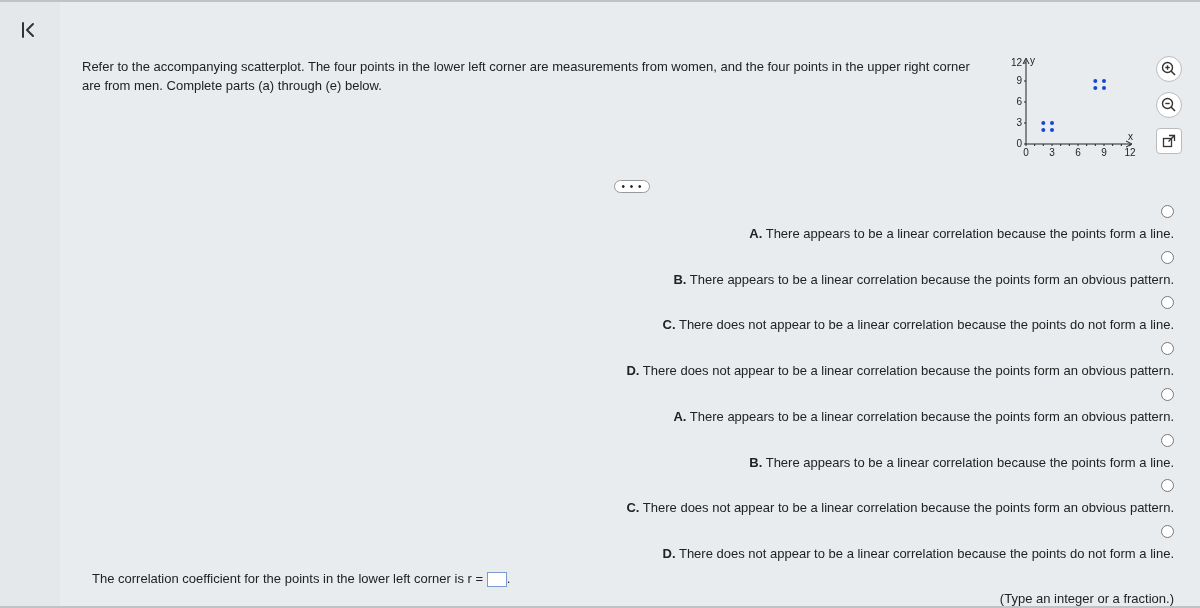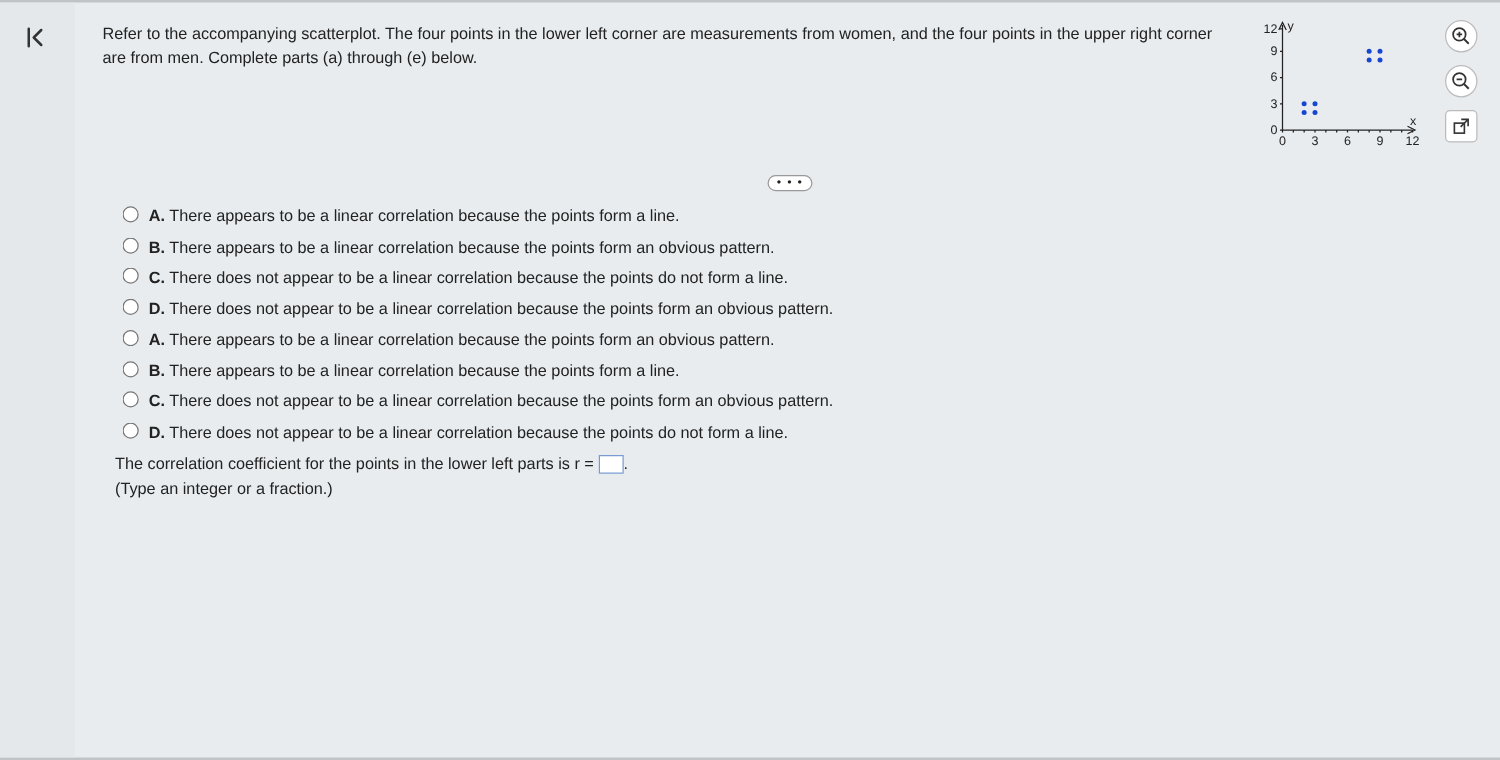--- a/index.html
+++ b/index.html
@@ -28,20 +28,21 @@
   }
   .collapse-btn {
     font-size: 18px;
     color: #444;
     cursor: pointer;
   }
   .main {
     flex: 1;
     padding: 10px 18px 0 22px;
     position: relative;
+    margin-top: 40px;
   }
   .intro-row {
     display: flex;
     align-items: flex-start;
     gap: 14px;
   }
   .intro-text {
     flex: 1;
     line-height: 1.45;
     padding-top: 6px;
@@ -81,39 +82,40 @@
     display:flex; justify-content:center; align-items:center;
     background:#fff;
     font-size:10px; letter-spacing:1px;
     cursor:pointer;
   }
   .question-block { margin: 0 8px 6px 10px; line-height:1.5; }
   .prompt { margin-bottom: 10px; }
   .choices { margin-left: 6px; }
   .choice {
     display: flex;
-    align-items: flex-start;
+    align-items: flex-end;
     gap: 8px;
     margin: 5px 0;
+    flex-direction: column;
   }
   .choice input[type=radio] {
     margin: 0;
     position: relative;
     top: 2px;
   }
   .choice-label { display:inline-block; }
   .fillin {
     display:inline-block;
     width:20px; height:15px;
     border:1px solid #7a9bd1;
     background:#fff;
     vertical-align:middle;
   }
   b { font-weight: bold; }
-  .hint { display:block; }
+  .hint { display:block;text-align:right; }
   
   svg.scatter { position:absolute; top:0; left:0; }
   .axis-text { font-size: 10px; fill:#222; font-family: Arial; }
   .ax-label { font-size: 10px; fill:#222; }
   .dot { fill:#1746d1; }
 </style>
 </head>
 <body>
 
 <div class="page">
@@ -255,20 +257,20 @@
         </label>
         <label class="choice">
           <input type="radio" name="qb" style="">
           <span class="choice-label"><b>D.</b> <span>There does not appear to be a linear correlation because the points do not form a line.</span></span>
         </label>
       </div>
     </div>
 
     <div class="question-block">
       <div>
-        <span>The correlation coefficient for the points in the lower left parts is r =</span>
+        <span>The correlation coefficient for the points in the lower left corner is r =</span>
         <span class="fillin"></span><span>.</span>
         <span class="hint">(Type an integer or a fraction.)</span>
       </div>
     </div>
 
   </div>
 </div>
 
 </body></html>

